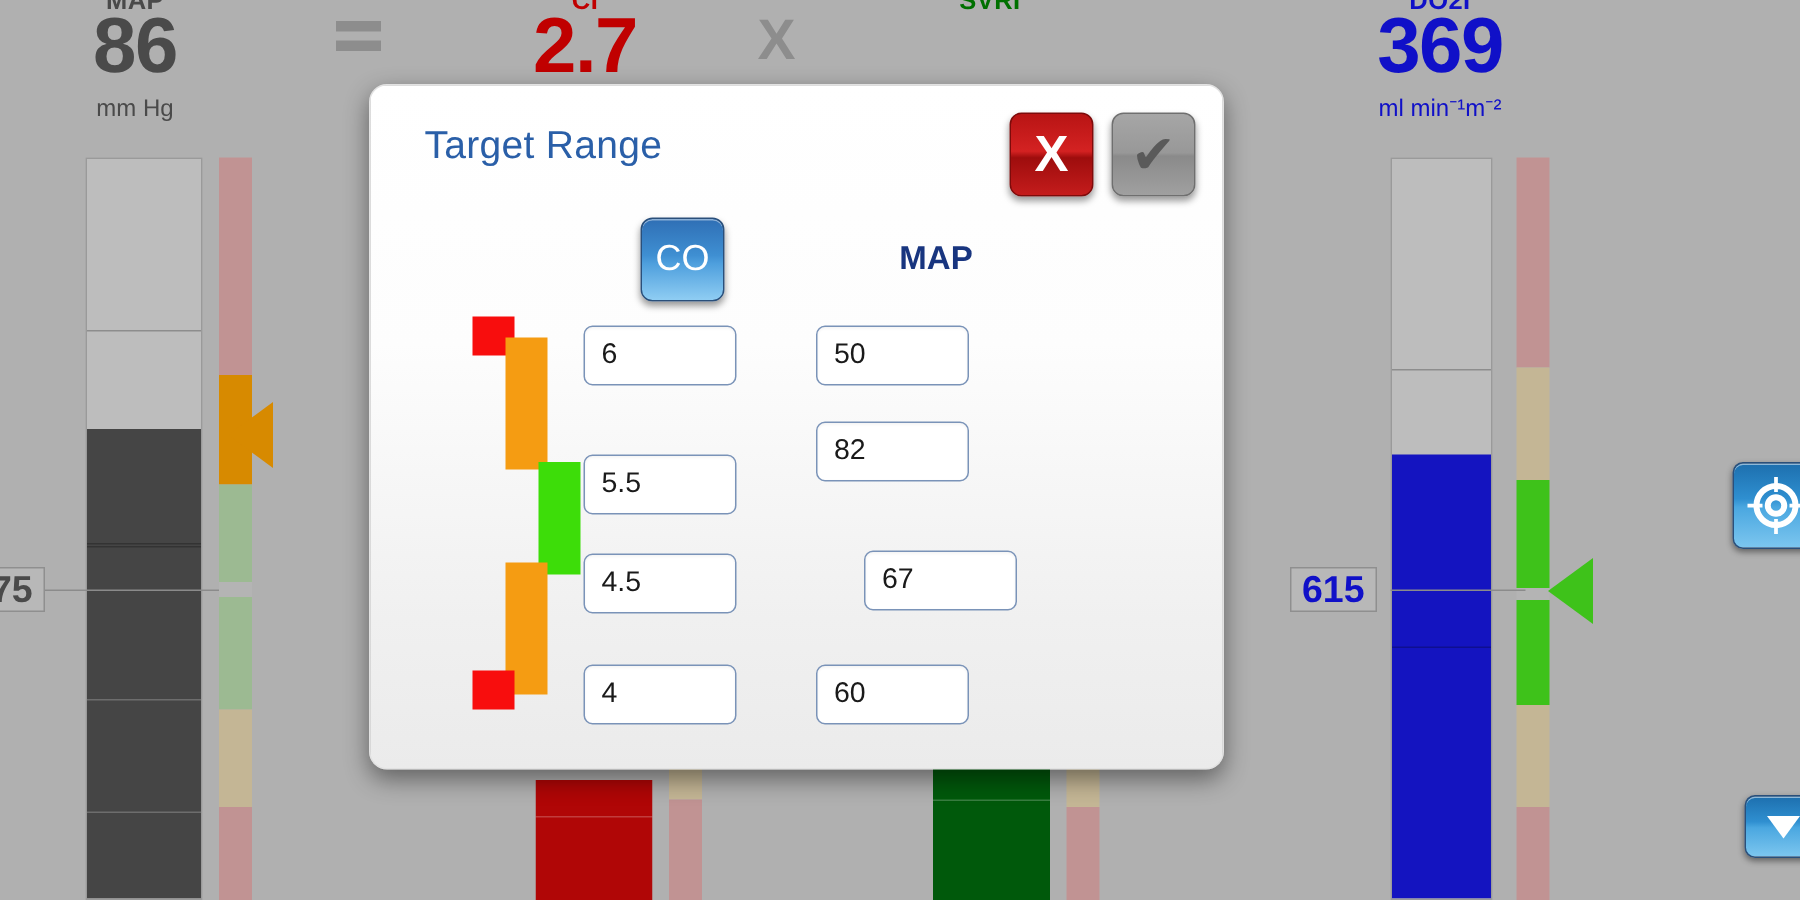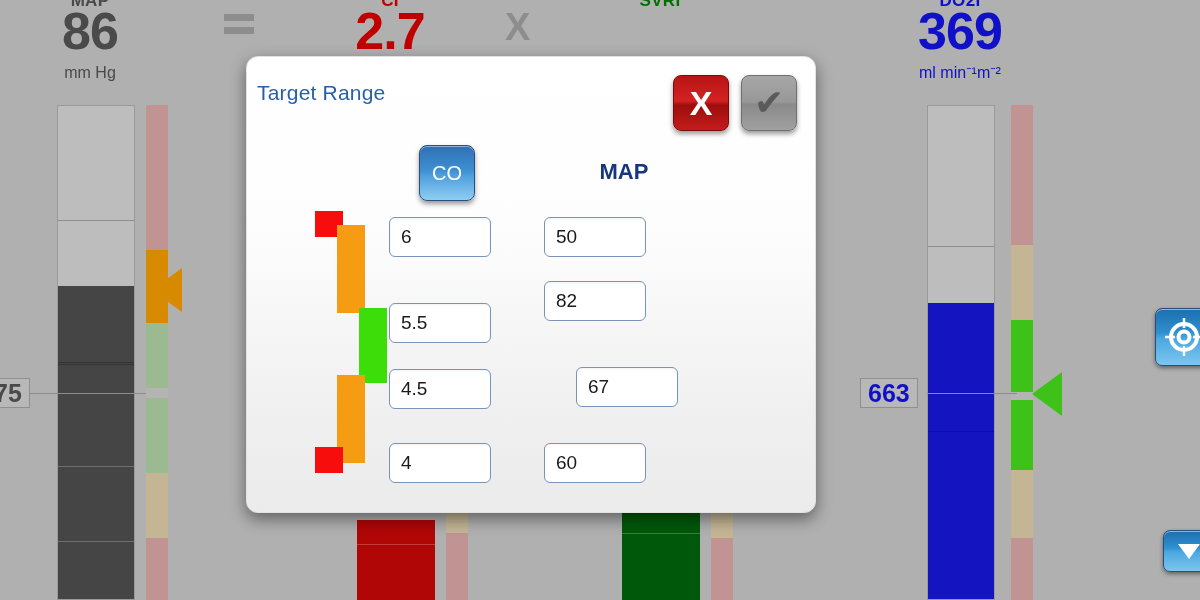--- a/index.html
+++ b/index.html
@@ -140,22 +140,22 @@
     width: 570px;
     height: 457px;
     border-radius: 12px;
     background: linear-gradient(to bottom, #ffffff 0%, #fdfdfd 38%, #f0f0f0 78%, #ebebeb 100%);
     box-shadow: 0 6px 16px rgba(0,0,0,0.45);
     border: 1px solid #e2e2e2;
   }
 
   #dialog-title {
     position: absolute;
-    left: 10px; top: 24px;
-    font-size: 21px;
+    left: 36px; top: 24px;
+    font-size: 26px;
     color: #2a5fa8;
     letter-spacing: 0.2px;
   }
 
   .titlebtn {
     position: absolute;
     width: 56px; height: 56px;
     border-radius: 8px;
     display: flex; align-items: center; justify-content: center;
     box-shadow: 0 3px 5px rgba(0,0,0,0.4);
@@ -171,28 +171,28 @@
   }
   #btn-confirm {
     right: 18px; top: 18px;
     background: linear-gradient(to bottom, #a6a6a6 0%, #989898 48%, #8a8a8a 52%, #a0a0a0 100%);
     border: 1px solid #6f6f6f;
   }
   #btn-confirm .glyph { color: #5a5a5a; font-size: 36px; line-height: 1; }
 
   #btn-co {
     position: absolute;
-    left: 172px; top: 88px;
+    left: 180px; top: 88px;
     width: 56px; height: 56px;
     border-radius: 8px;
     border: 1px solid #2a4f7a;
     background: linear-gradient(to bottom, #2f6fb5 0%, #3f8fd2 45%, #4e9fdd 55%, #8fcdf3 100%);
     box-shadow: 0 3px 5px rgba(0,0,0,0.4), inset 0 1px 0 rgba(255,255,255,0.45);
     display: flex; align-items: center; justify-content: center;
-    color: #fff; font-size: 20px;
+    color: #fff; font-size: 24px;
   }
 
   #lbl-map {
     position: absolute;
     left: 322px; top: 102px;
     width: 110px;
     text-align: center;
     font-size: 22px;
     font-weight: bold;
     color: #18357f;
@@ -316,21 +316,21 @@
       <div class="zone" style="top:215px; height:72px;  background:#3ec21a;"></div>
       <div class="zone" style="top:287px; height:8px;   background:#b4b4b4;"></div>
       <div class="zone" style="top:295px; height:70px;  background:#3ec21a;"></div>
       <div class="zone" style="top:365px; height:68px;  background:#c4b695;"></div>
       <div class="zone" style="top:433px; height:62px;  background:#c19393;"></div>
     </div>
 
     <div class="arrow" style="left:1032px; top:372px; border-right:30px solid #3ec21a;"></div>
 
     <div class="callout-line" style="left:927px; top:393px; width:90px;"></div>
-    <div class="callout" style="left:860px; top:378px; color:#1010c8;">663</div>
+    <div class="callout" style="left:860px; top:378px; color:#1010c8;">615</div>
   </div>
 
   <div class="sidebtn" style="left:1155px; top:308px; width:58px; height:58px;">
     <svg width="40" height="40" viewBox="0 0 40 40">
       <circle cx="20" cy="20" r="13" fill="none" stroke="#ffffff" stroke-width="4"></circle>
       <circle cx="20" cy="20" r="5.5" fill="none" stroke="#ffffff" stroke-width="4"></circle>
       <line x1="20" y1="1" x2="20" y2="11" stroke="#ffffff" stroke-width="2.5"></line>
       <line x1="20" y1="29" x2="20" y2="39" stroke="#ffffff" stroke-width="2.5"></line>
       <line x1="1" y1="20" x2="11" y2="20" stroke="#ffffff" stroke-width="2.5"></line>
       <line x1="29" y1="20" x2="39" y2="20" stroke="#ffffff" stroke-width="2.5"></line>

